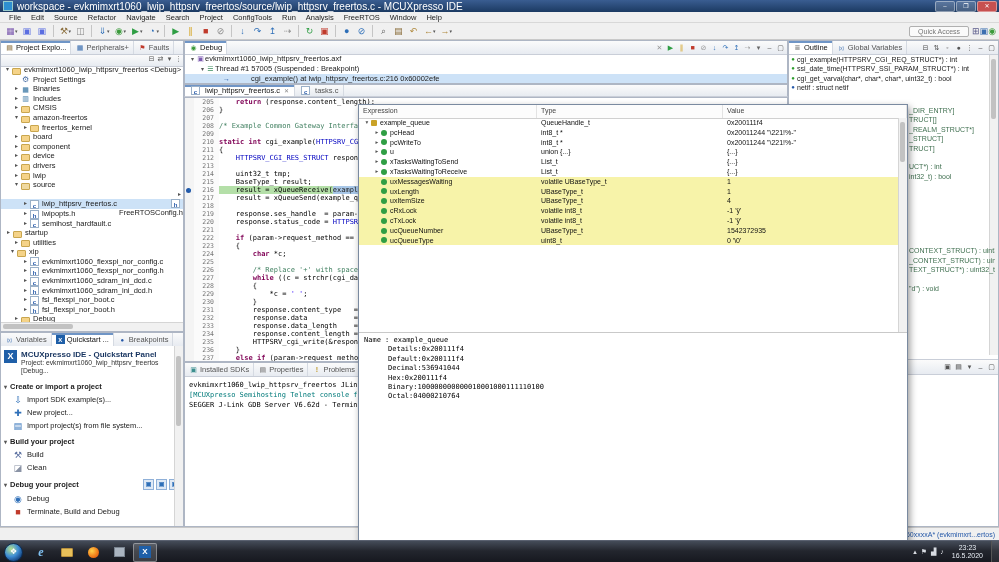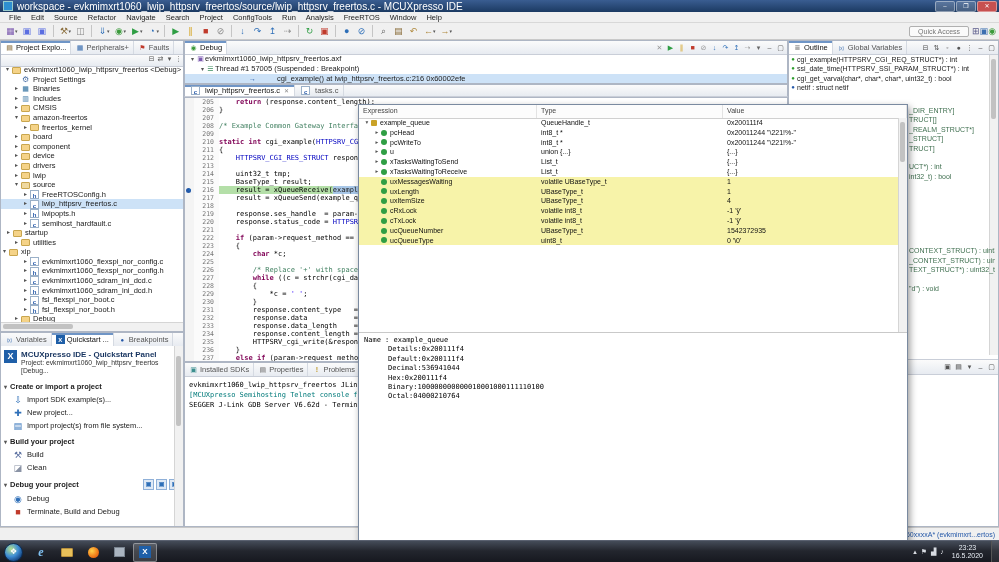--- a/index.html
+++ b/index.html
@@ -45,21 +45,21 @@
   .ticon.breakpoints::before{content:"●";color:#2458a8;font-size:6px;}
   .ticon.outline::before{content:"≣";color:#666;}
   .ticon.sdk::before{content:"▣";color:#3c8f8f;}
   .ticon.props::before{content:"▤";color:#777;}
   .ticon.problems::before{content:"!";color:#c09a2b;font-weight:bold;}
   .ticon.console::before{content:"▥";color:#3c6fb0;}
   .ticon.debugtab::before{content:"◉";color:#3c9b3c;}
   
   #pe{left:0;top:40px;width:184px;height:292px;}
   .tree{position:absolute;left:0;top:24px;right:0;bottom:8px;overflow:hidden;}
-  .trow{height:9.6px;line-height:9.6px;white-space:nowrap;display:flex;align-items:center;font-size:7.5px;color:#1a1a1a;}
+  .trow{height:9.6px;line-height:9.6px;white-space:nowrap;display:flex;align-items:flex-end;font-size:7.5px;color:#1a1a1a;}
   .trow.sel{background:#cde2f7;}
   .exp{width:7px;display:inline-block;color:#555;font-size:6px;text-align:center;flex:none;}
   .ficon{width:9px;height:9px;display:inline-block;position:relative;margin:0 3px 0 1px;flex:none;font-size:7px;line-height:9px;text-align:center;}
   .ficon.folder,.ficon.srcfolder,.ficon.project{height:7px;margin-top:1px;background:#f5d388;border:1px solid #c9a64e;border-radius:1px;box-sizing:border-box;}
   .ficon.srcfolder{background:#efd9a0;}
   .ficon.cfile,.ficon.hfile{background:#fff;border:1px solid #9ab0c8;box-sizing:border-box;}
   .ficon.cfile::before{content:"c";color:#2458a8;font-weight:bold;font-size:6px;line-height:7px;}
   .ficon.hfile::before{content:"h";color:#2458a8;font-weight:bold;font-size:6px;line-height:7px;}
   .ficon.settings::before{content:"⚙";color:#4a6fa5;font-size:8px;}
   .ficon.binaries::before{content:"▦";color:#2f6f9f;}
@@ -385,21 +385,21 @@
         <div class="trow" style="padding-left: 12px;">
           <span class="exp">▸</span>
           <span class="ficon folder"></span>
           <span class="flabel">lwip</span>
         </div>
         <div class="trow" style="padding-left: 12px;">
           <span class="exp">▾</span>
           <span class="ficon srcfolder"></span>
           <span class="flabel">source</span>
         </div>
-        <div class="trow" style="padding-left: 21px;">
+        <div class="trow" style=" flex-direction: column;">
           <span class="exp">▸</span>
           <span class="ficon hfile"></span>
           <span class="flabel">FreeRTOSConfig.h</span>
         </div>
         <div class="trow sel" style="padding-left: 21px;">
           <span class="exp">▸</span>
           <span class="ficon cfile"></span>
           <span class="flabel">lwip_httpsrv_freertos.c</span>
         </div>
         <div class="trow" style="padding-left: 21px;">
@@ -415,21 +415,21 @@
         <div class="trow" style="padding-left: 4px;">
           <span class="exp">▸</span>
           <span class="ficon folder"></span>
           <span class="flabel">startup</span>
         </div>
         <div class="trow" style="padding-left: 12px;">
           <span class="exp">▸</span>
           <span class="ficon folder"></span>
           <span class="flabel">utilities</span>
         </div>
-        <div class="trow" style="padding-left: 0;">
+        <div class="trow" style="padding-left: 8px;">
           <span class="exp">▾</span>
           <span class="ficon folder"></span>
           <span class="flabel">xip</span>
         </div>
         <div class="trow" style="padding-left: 21px;">
           <span class="exp">▸</span>
           <span class="ficon cfile"></span>
           <span class="flabel">evkmimxrt1060_flexspi_nor_config.c</span>
         </div>
         <div class="trow" style="padding-left: 21px;">
@@ -575,21 +575,21 @@
         <div class="drow" style="padding-left: 4px;">
           <span class="exp">▾</span>
           <span class="dicon axf"></span>
           <span>evkmimxrt1060_lwip_httpsrv_freertos.axf</span>
         </div>
         <div class="drow" style="padding-left: 14px;">
           <span class="exp">▾</span>
           <span class="dicon thread"></span>
           <span>Thread #1 57005 (Suspended : Breakpoint)</span>
         </div>
-        <div class="drow sel" style="padding-left: 36px; gap: 20px;">
+        <div class="drow sel" style="padding-left: 10px; gap: 20px;">
           <span class="exp"></span>
           <span class="dicon frame"></span>
           <span>cgi_example() at lwip_httpsrv_freertos.c:216 0x60002efe</span>
         </div>
       </div>
   </div>
 
   <div id="editortabs">
       <span class="etab active">
         <span class="ficon cfile"></span>

